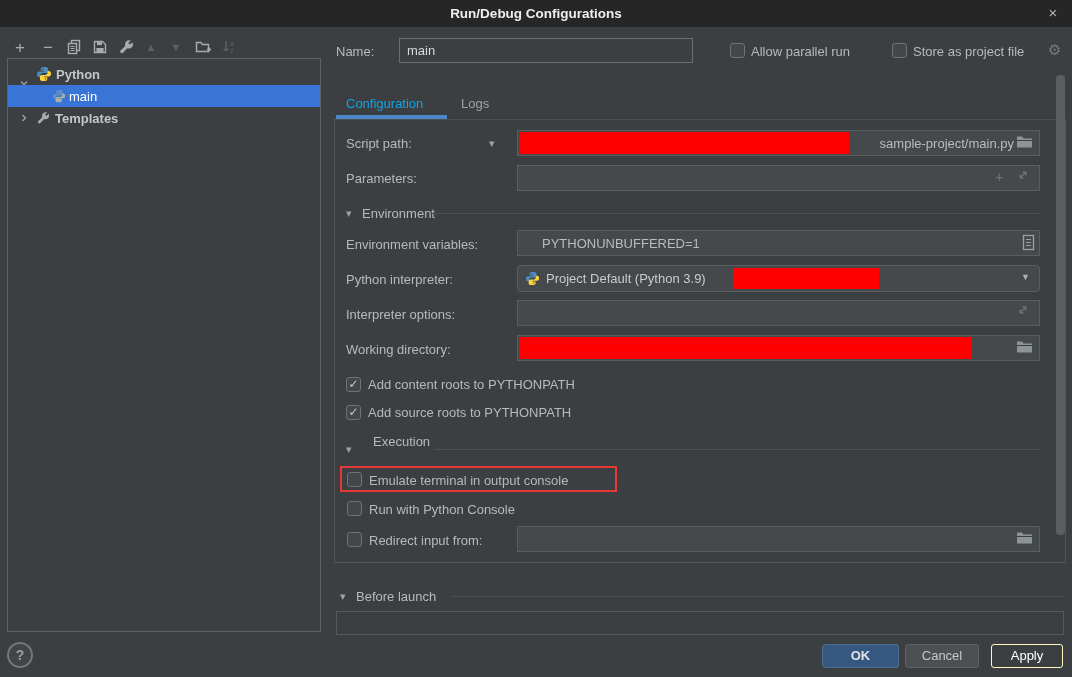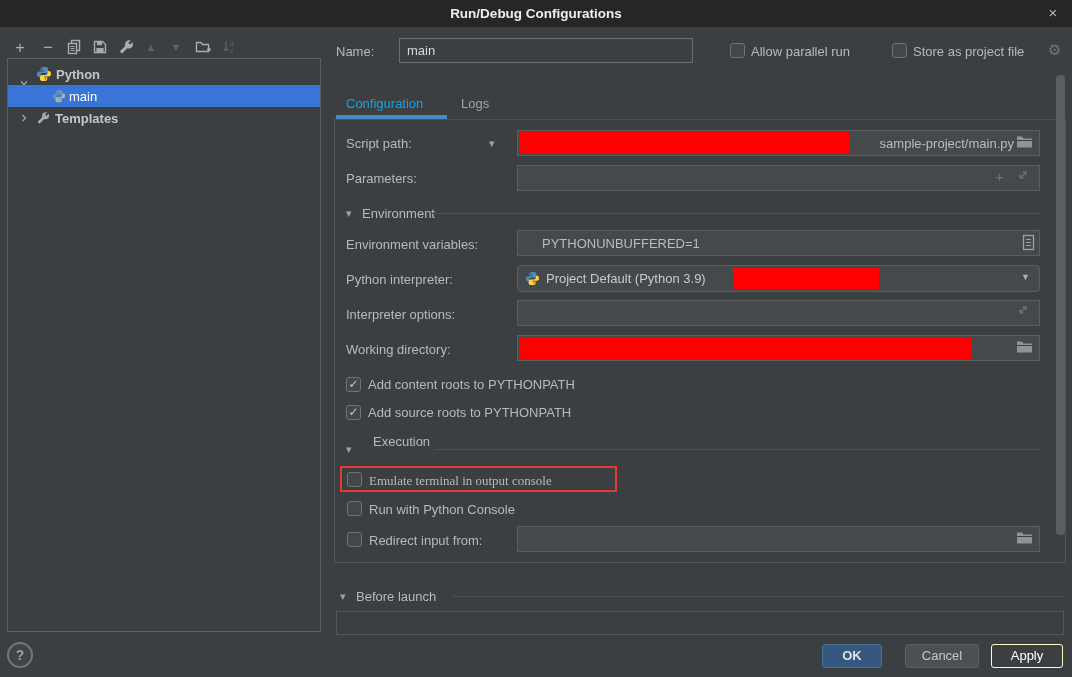--- a/index.html
+++ b/index.html
@@ -246,38 +246,38 @@
   <span class="cblbl" style="left:368px;top:377px;">Add content roots to PYTHONPATH</span>
   <span class="cb on" style="left:346px;top:405px;"></span>
   <span class="cblbl" style="left:368px;top:405px;">Add source roots to PYTHONPATH</span>
 
   <span class="secarrow" style="left:346px;top:443px;">▾</span>
   <div class="lab" style="left:362px;top:434px;margin-left:11px;">Execution</div>
   <div class="hline" style="left:434px;top:449px;width:606px;"></div>
 
   <div class="annot" style="left:340px;top:466px;width:277px;height:26px;"></div>
   <span class="cb" style="left:347px;top:472px;"></span>
-  <span class="cblbl" style="left:369px;top:473px;font-family:Liberation Serif, serif;">Emulate terminal in output console</span>
+  <span class="cblbl" style="left:369px;top:473px;">Emulate terminal in output console</span>
 
   <span class="cb" style="left:347px;top:501px;"></span>
   <span class="cblbl" style="left:369px;top:502px;">Run with Python Console</span>
 
   <span class="cb" style="left:347px;top:532px;"></span>
   <span class="cblbl" style="left:369px;top:533px;">Redirect input from:</span>
   <div class="field" style="left:517px;top:526px;width:523px;"></div>
   <span class="icon" style="left:1016px;top:530px;">
       <svg width="17" height="15" viewBox="0 0 17 15">
         <path d="M1 2.5h5l1.5 2H16v9H1z" fill="#8d9496"></path>
         <path d="M1 6.5h15" stroke="#3c3f41" stroke-width="1"></path>
       </svg>
     </span>
 
   <span class="secarrow" style="left:340px;top:590px;">▾</span>
   <div class="lab" style="left:356px;top:589px;">Before launch</div>
   <div class="hline" style="left:452px;top:596px;width:611px;"></div>
   <div class="panelbox" style="left:336px;top:611px;width:728px;height:24px;"></div>
 
   <div class="help">?</div>
-  <div class="btn ok" style="left:822px;width:60px;">OK</div>
+  <div class="btn ok" style="left:822px;width:77px;">OK</div>
   <div class="btn cancel" style="left:905px;width:74px;">Cancel</div>
   <div class="btn apply" style="left:991px;width:72px;">Apply</div>
 
 </div>
 
 </body></html>

